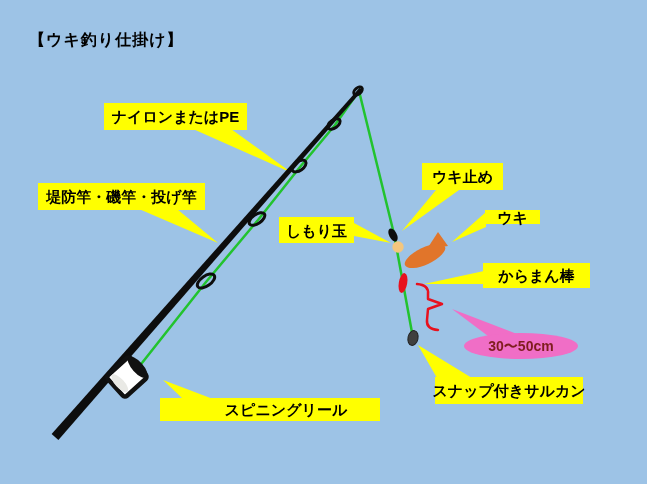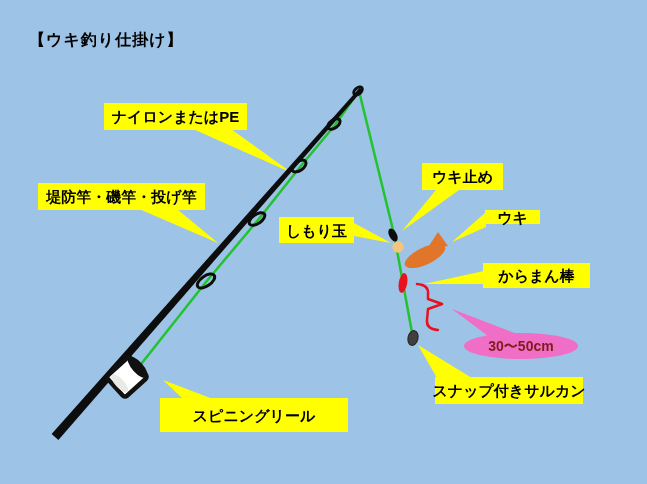--- a/index.html
+++ b/index.html
@@ -85,16 +85,16 @@
   <div class="label" style="left:422px; top:163px; width:81px; height:27px;">ウキ止め</div>
 
   <div class="label" style="left:485px; top:210px; width:55px; height:14px;">ウキ</div>
 
   <div class="label" style="left:279px; top:217px; width:75px; height:26px;">しもり玉</div>
 
   <div class="label" style="left:483px; top:263px; width:107px; height:25px;">からまん棒</div>
 
   <div class="label" style="left:435px; top:377px; width:148px; height:27px;">スナップ付きサルカン</div>
 
-  <div class="label" style="left:160px; top:398px; width:188px; height:34px;">スピニングリール</div>
+  <div class="label" style="left:160px; top:398px; width:188px; height:23px;padding-left:32px;">スピニングリール</div>
 
   <div class="distance" style="left:464px; top:335px; width:114px; height:23px;">30〜50cm</div>
 </div>
 
 </body></html>

